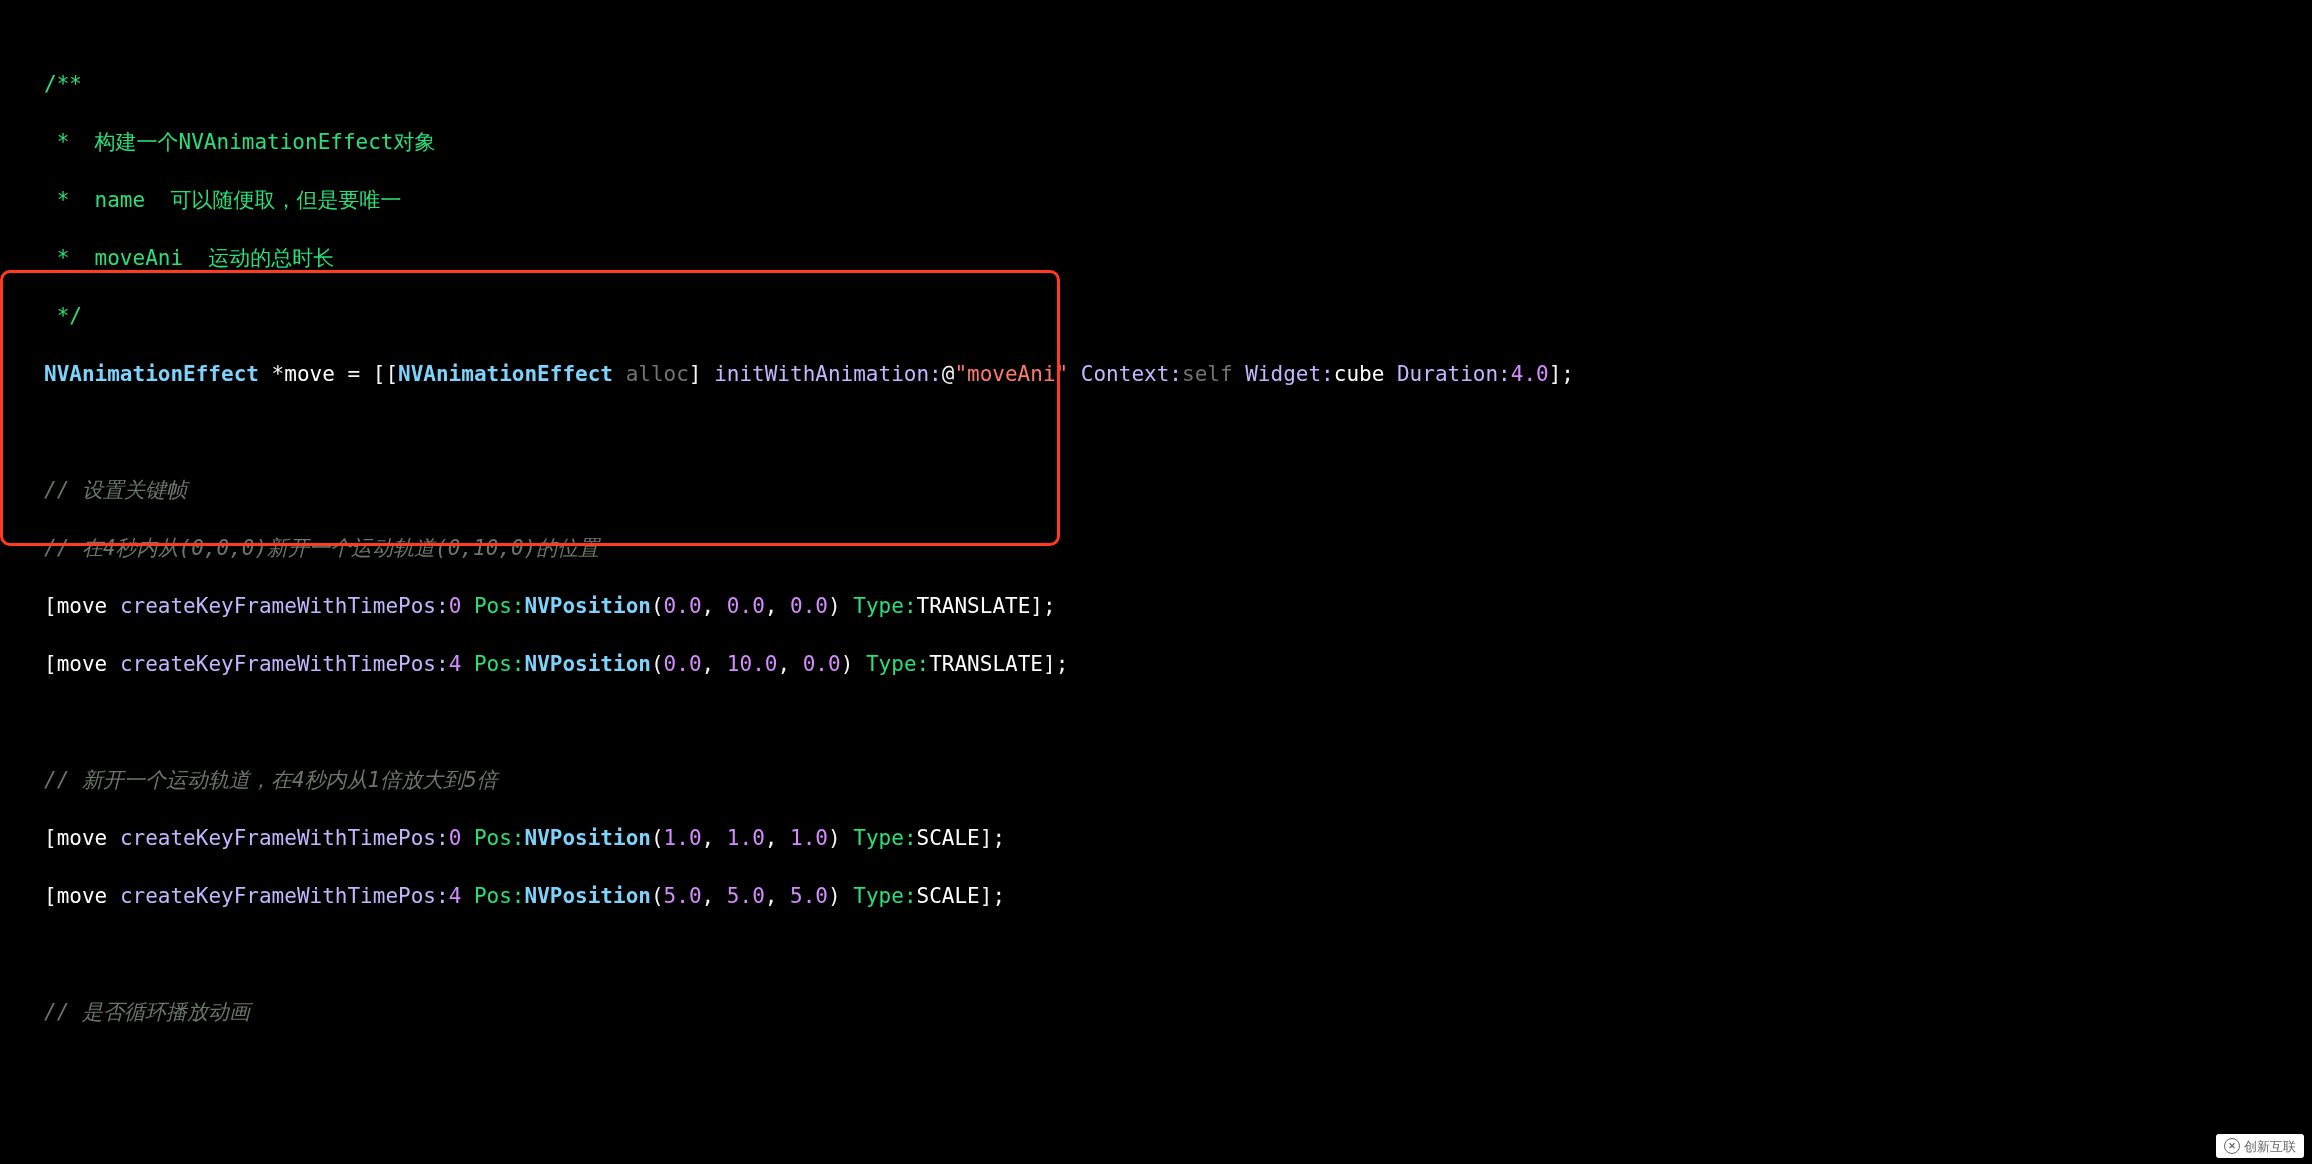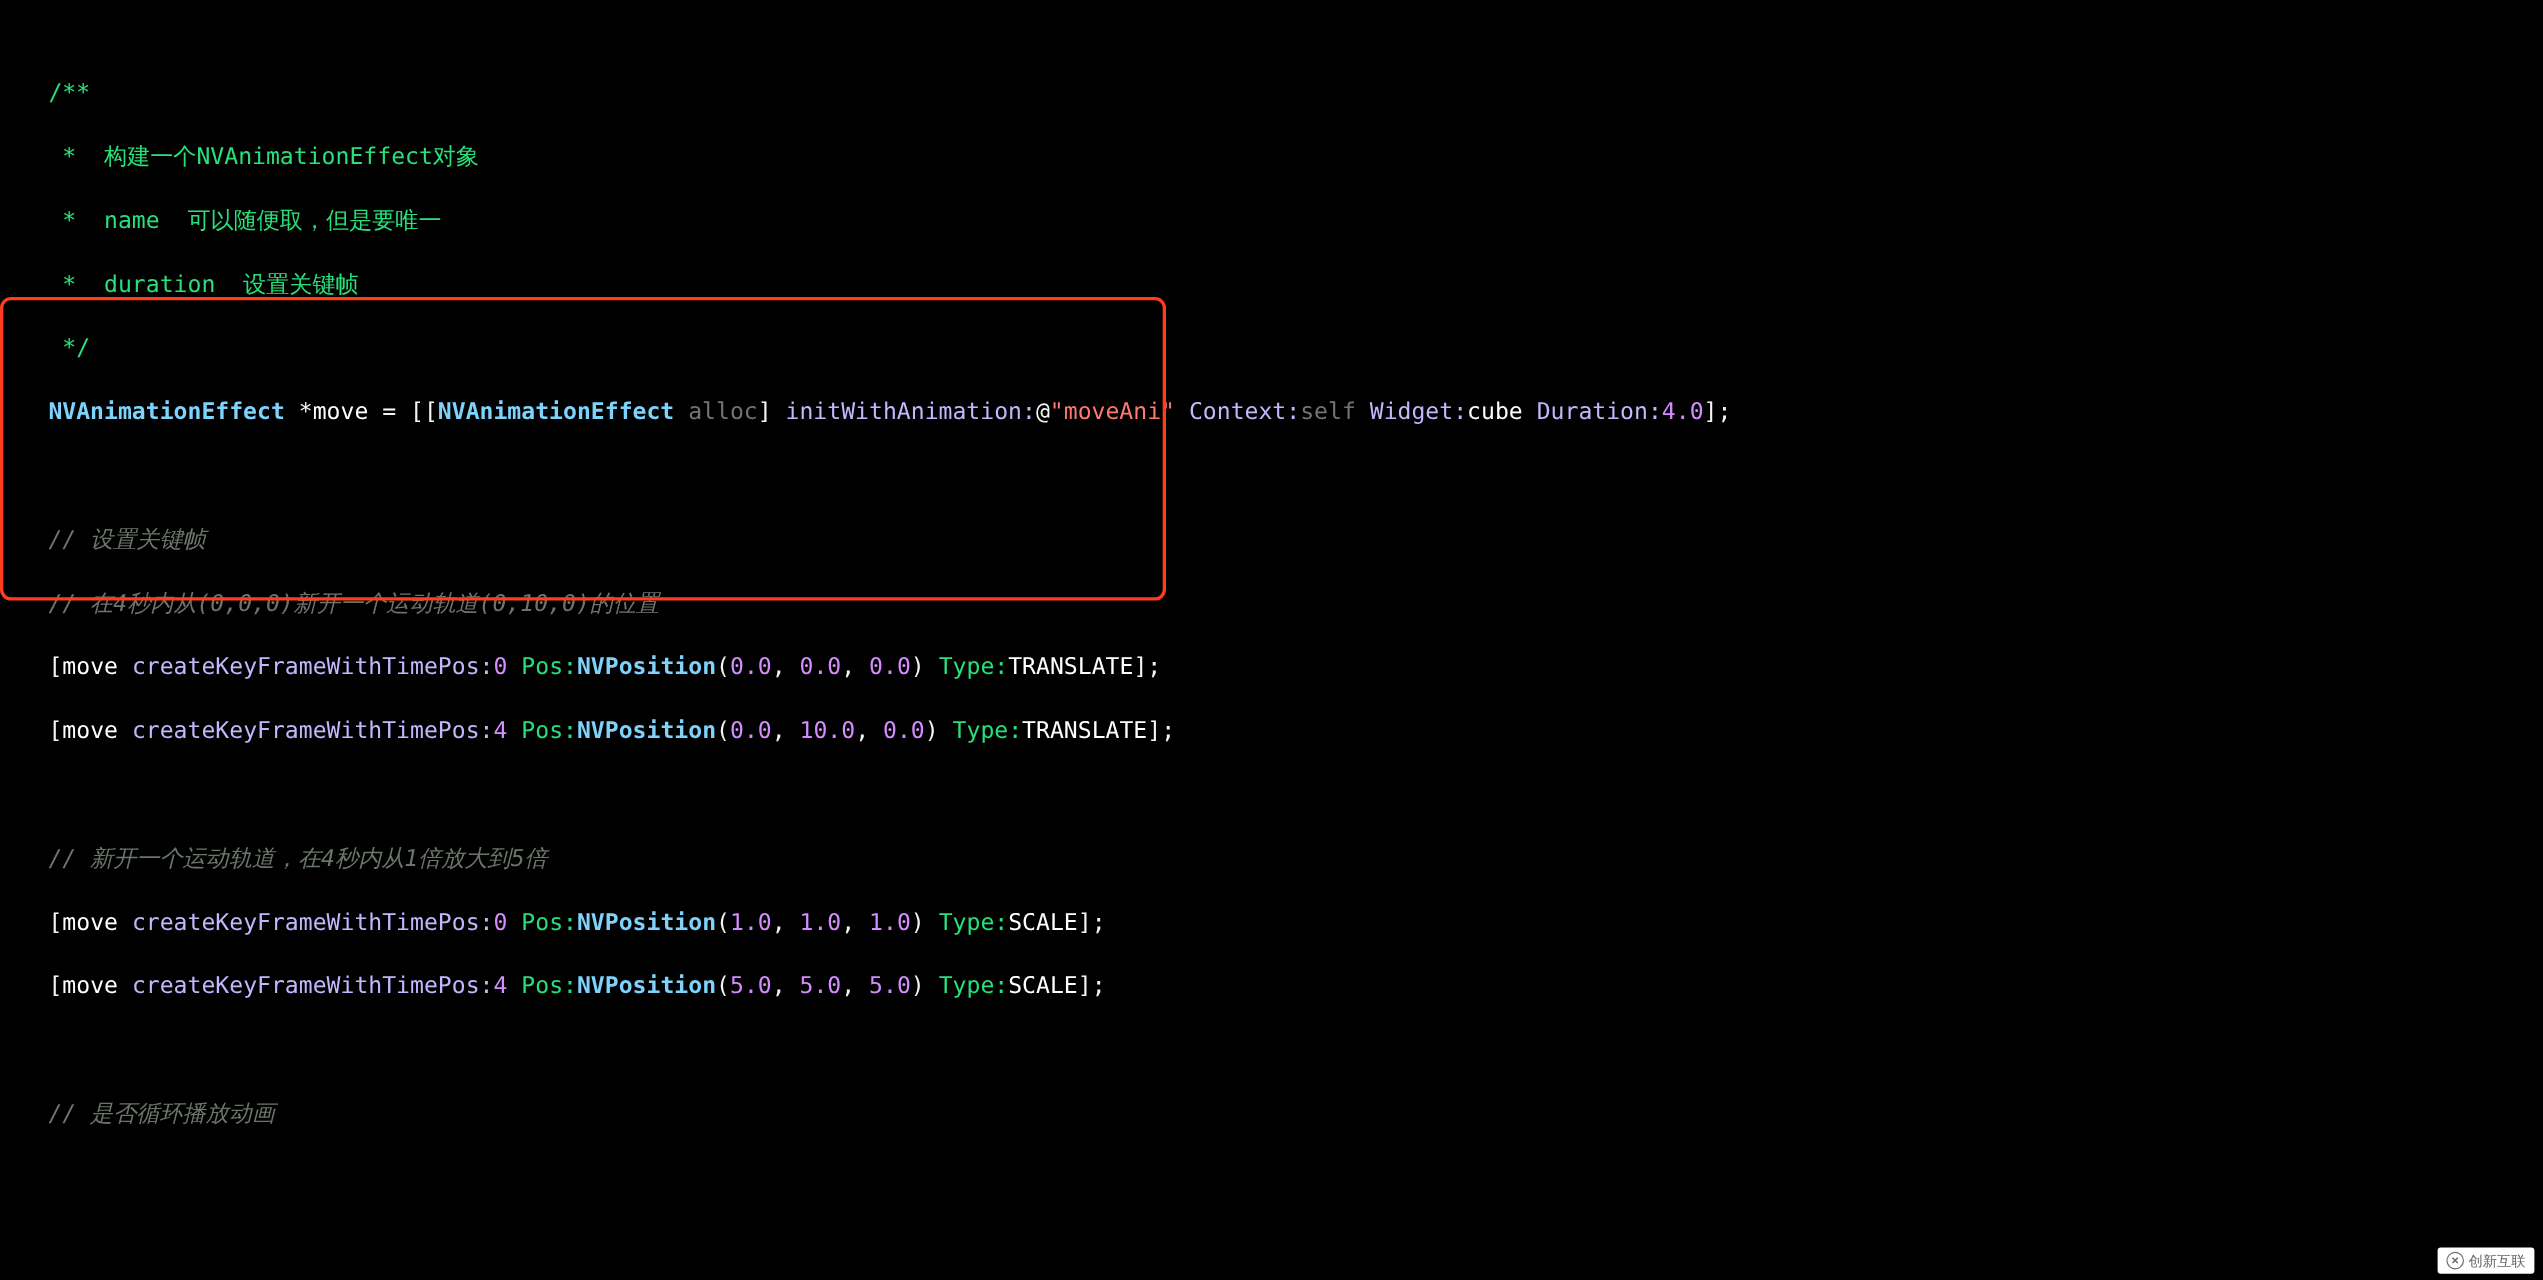--- a/index.html
+++ b/index.html
@@ -77,21 +77,21 @@
   .line { display: block; }
 </style>
 </head>
 <body>
 
 <div class="code-area">
 <div class="line-hl"></div>
 <span class="line tok-doc">/**</span>
 <span class="line tok-doc"> *  构建一个NVAnimationEffect对象</span>
 <span class="line tok-doc"> *  name  可以随便取，但是要唯一</span>
-<span class="line tok-doc"> *  duration  设置关键帧</span>
+<span class="line tok-doc"> *  moveAni  运动的总时长</span>
 <span class="line tok-doc"> */</span>
 <span class="line"><span class="tok-type">NVAnimationEffect</span><span class="tok-op"> *</span><span class="tok-local">move</span><span class="tok-op"> = [[</span><span class="tok-type">NVAnimationEffect</span><span> </span><span class="tok-alloc">alloc</span><span class="tok-op">] </span><span class="tok-msg">initWithAnimation:</span><span class="tok-op">@</span><span class="tok-string">"moveAni"</span><span> </span><span class="tok-msg">Context:</span><span class="tok-alloc">self</span><span> </span><span class="tok-msg">Widget:</span><span class="tok-local">cube</span><span> </span><span class="tok-msg">Duration:</span><span class="tok-number">4.0</span><span class="tok-op">];</span></span>
 <span class="line"> </span>
 <span class="line tok-comment">// 设置关键帧</span>
 <span class="line tok-comment">// 在4秒内从(0,0,0)新开一个运动轨道(0,10,0)的位置</span>
 <span class="line"><span class="tok-op">[</span><span class="tok-local">move</span><span> </span><span class="tok-msg">createKeyFrameWithTimePos:</span><span class="tok-number">0</span><span> </span><span class="tok-argkey">Pos:</span><span class="tok-type">NVPosition</span><span class="tok-op">(</span><span class="tok-number">0.0</span><span class="tok-op">, </span><span class="tok-number">0.0</span><span class="tok-op">, </span><span class="tok-number">0.0</span><span class="tok-op">)</span><span> </span><span class="tok-argkey">Type:</span><span class="tok-local">TRANSLATE</span><span class="tok-op">];</span></span>
 <span class="line"><span class="tok-op">[</span><span class="tok-local">move</span><span> </span><span class="tok-msg">createKeyFrameWithTimePos:</span><span class="tok-number">4</span><span> </span><span class="tok-argkey">Pos:</span><span class="tok-type">NVPosition</span><span class="tok-op">(</span><span class="tok-number">0.0</span><span class="tok-op">, </span><span class="tok-number">10.0</span><span class="tok-op">, </span><span class="tok-number">0.0</span><span class="tok-op">)</span><span> </span><span class="tok-argkey">Type:</span><span class="tok-local">TRANSLATE</span><span class="tok-op">];</span></span>
 <span class="line"> </span>
 <span class="line tok-comment">// 新开一个运动轨道，在4秒内从1倍放大到5倍</span>
 <span class="line"><span class="tok-op">[</span><span class="tok-local">move</span><span> </span><span class="tok-msg">createKeyFrameWithTimePos:</span><span class="tok-number">0</span><span> </span><span class="tok-argkey">Pos:</span><span class="tok-type">NVPosition</span><span class="tok-op">(</span><span class="tok-number">1.0</span><span class="tok-op">, </span><span class="tok-number">1.0</span><span class="tok-op">, </span><span class="tok-number">1.0</span><span class="tok-op">)</span><span> </span><span class="tok-argkey">Type:</span><span class="tok-local">SCALE</span><span class="tok-op">];</span></span>

